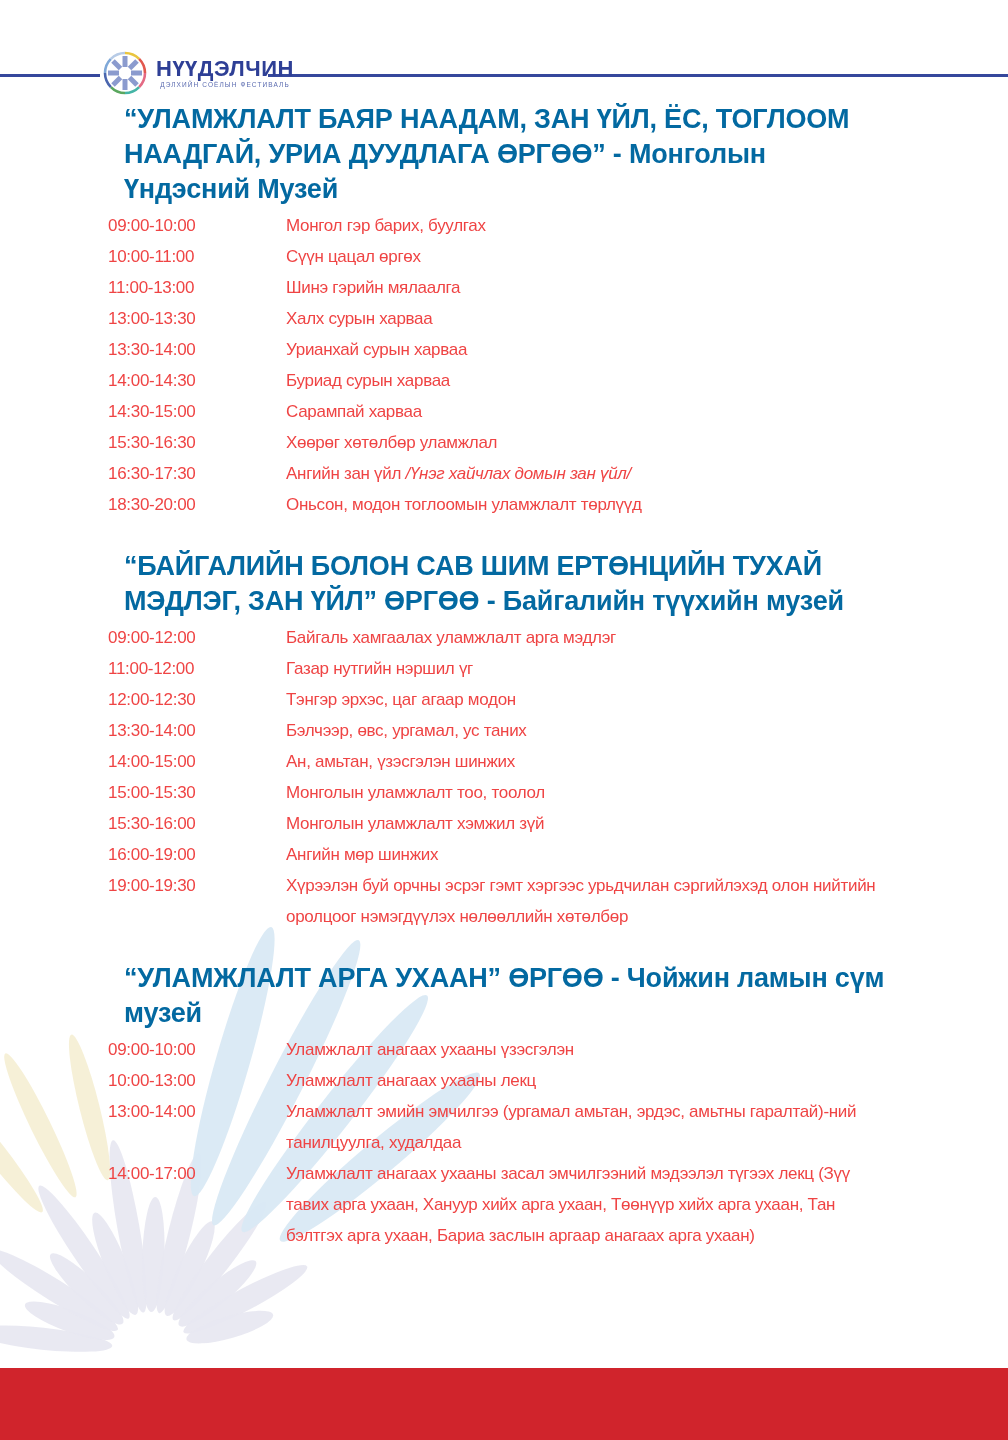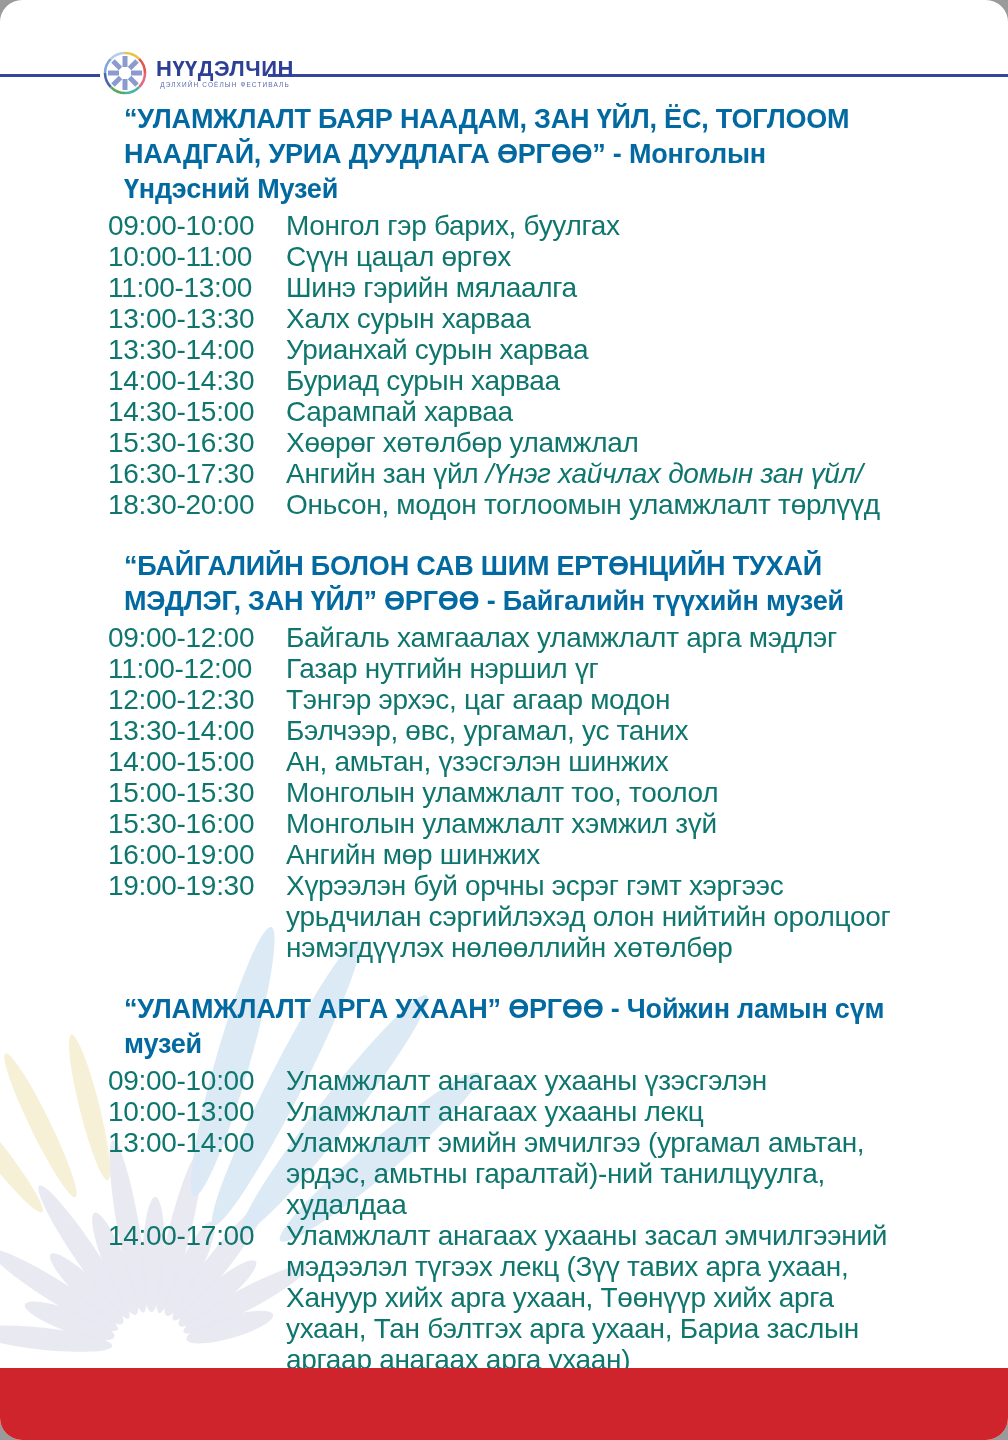--- a/index.html
+++ b/index.html
@@ -1,38 +1,38 @@
 <!DOCTYPE html>
 <html><head>
 <meta charset="utf-8">
 <style>
   html,body{margin:0;padding:0;background:#9a9a9a;}
   .page{
     position:relative;width:1008px;height:1440px;background:#ffffff;
-    overflow:hidden;font-family:"Liberation Sans",sans-serif;margin:0 auto;border-radius:22px;
+    overflow:hidden;font-family:"Liberation Sans",sans-serif;margin:0 auto;
   }
   
   .rule{position:absolute;height:3px;background:#35479c;top:74px;}
   .rule.left{left:0;width:100px;}
   .rule.right{left:268px;right:0;}
   .logo{position:absolute;left:102px;top:50px;display:flex;align-items:flex-start;}
   .logo svg{display:block;}
   .brand-wrap{margin-left:8px;margin-top:8px;text-align:center;}
   .brand{color:#2e3f96;font-weight:bold;font-size:22px;letter-spacing:.5px;line-height:22px;}
   .tagline{color:#5b6bb0;font-size:6.5px;letter-spacing:1.1px;margin-top:1px;}
   
   .watermark{position:absolute;left:0;bottom:0;z-index:0;pointer-events:none;}
   
   .content{position:absolute;left:108px;top:102px;width:784px;z-index:1;}
   .section{margin-bottom:29px;}
   .section-title{
     color:#0369a1;font-weight:bold;font-size:27px;line-height:35px;
     letter-spacing:-0.2px;margin-bottom:3px;margin-left:16px;
   }
-  .row{display:flex;font-size:28px;line-height:31px;color:#0f766e;letter-spacing:-0.3px;}
+  .row{display:flex;font-size:17px;line-height:31px;color:#ef4444;letter-spacing:-0.3px;}
   .row .time{flex:0 0 178px;}
   .row .event{flex:1;}
   .ev-it{font-style:italic;}
   
   .footer-bar{position:absolute;left:0;bottom:0;width:100%;height:72px;background:#d0242c;z-index:2;}
 </style>
 </head>
 <body>
 
 <div class="page">

